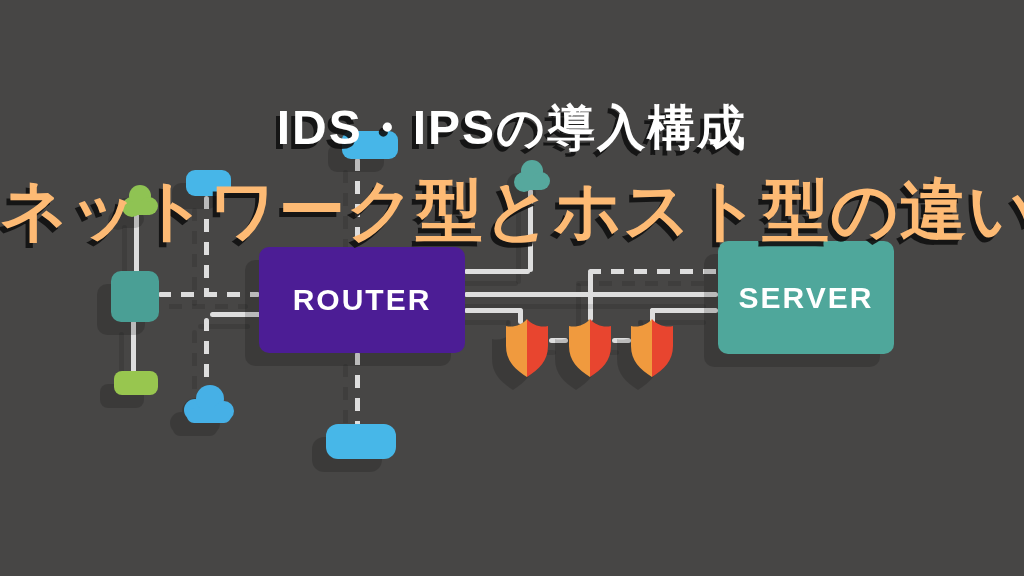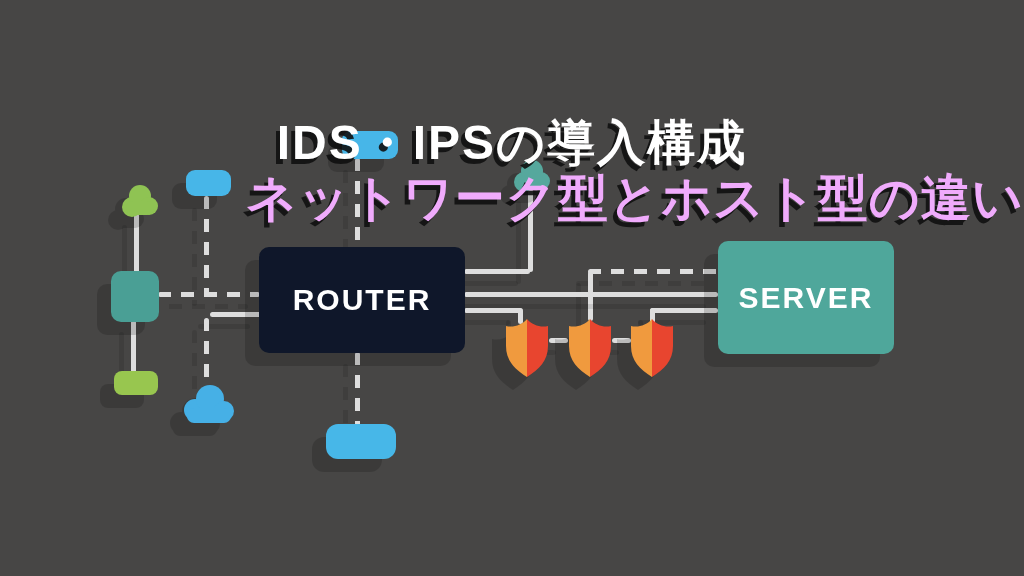--- a/index.html
+++ b/index.html
@@ -20,21 +20,21 @@
   .solid-h{height:5px;background:#dedede;}
   .solid-v{width:5px;background:#dedede;}
   .dash-h{height:5px;background:repeating-linear-gradient(to right,#dedede 0 13px,transparent 13px 23px);}
   .dash-v{width:5px;background:repeating-linear-gradient(to bottom,#dedede 0 13px,transparent 13px 23px);}
 
   
   .shape{position:absolute;filter:drop-shadow(-14px 13px 0 rgba(0,0,0,0.16));}
   .rnode{border-radius:9px;}
   .router-box{
     left:259px;top:247px;width:206px;height:106px;border-radius:10px;
-    background:#0f172a;display:flex;align-items:center;justify-content:center;
+    background:#4c1d95;display:flex;align-items:center;justify-content:center;
   }
   .server-box{
     left:718px;top:241px;width:176px;height:113px;border-radius:10px;
     background:#4fa79b;display:flex;align-items:center;justify-content:center;
   }
   .box-label{
     color:#ffffff;font-weight:bold;font-size:30px;letter-spacing:2px;
   }
   .node-top{left:342px;top:131px;width:56px;height:28px;background:#47b6e8;}
   .node-left{left:186px;top:170px;width:45px;height:26px;background:#47b6e8;}
@@ -48,25 +48,24 @@
   .shield-1{left:504px;}
   .shield-2{left:567px;}
   .shield-3{left:629px;}
 
   
   .title{
     position:absolute;left:0;right:0;top:96px;text-align:center;
     font-size:48px;font-weight:bold;color:#ffffff;letter-spacing:2px;
     text-shadow:-4px 5px 0 rgba(16,16,15,0.9);
     white-space:nowrap;
-    margin-top:15px;
   }
   .subtitle{
-    position:absolute;left:0;right:0;top:165px;text-align:right;
-    font-size:50px;font-weight:bold;color:#f0abfc;letter-spacing:1px;
+    position:absolute;left:0;right:0;top:165px;text-align:center;
+    font-size:67px;font-weight:bold;color:#fdba74;letter-spacing:1px;
     text-shadow:-4px 5px 0 rgba(16,16,15,0.9);
     white-space:nowrap;
   }
 </style>
 </head>
 <body>
 
 <div class="stage">
 
   <div class="layer layer-lines">

